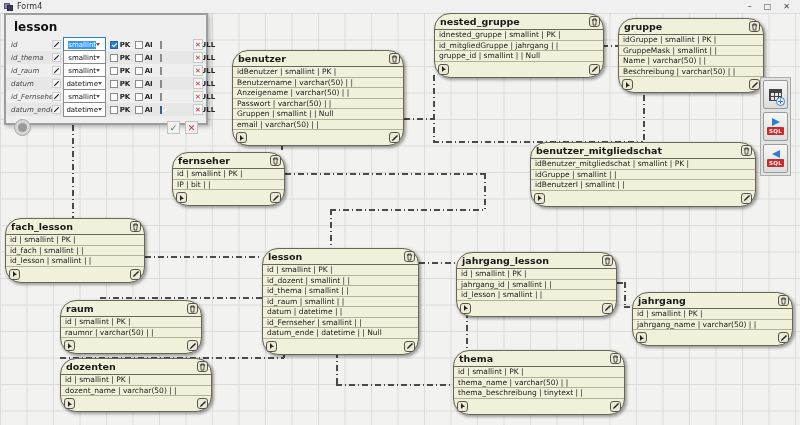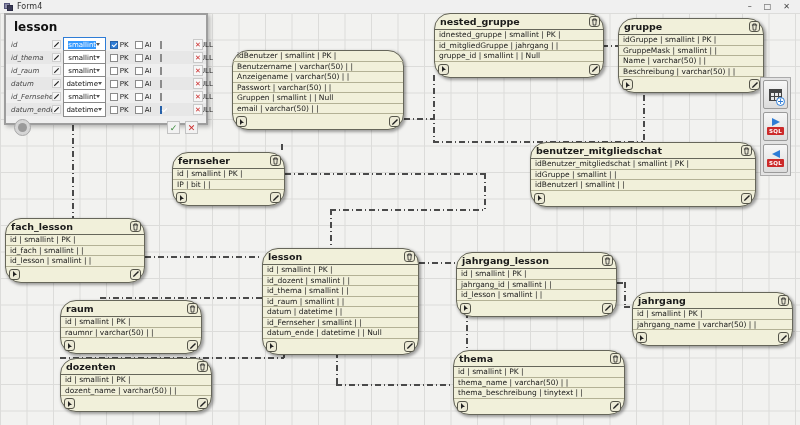--- a/index.html
+++ b/index.html
@@ -63,21 +63,21 @@
   .ed-sel.on .ed-sel-txt { background:#3399ff; color:#fff; }
   .chev { width:0; height:0; border-left:2.5px solid transparent;
     border-right:2.5px solid transparent; border-top:3px solid #555; }
   .ck-g { display:flex; align-items:center; width:27px; }
   .ck-g.wide { width:33px;gap:31px; }
   .ck { width:8px; height:8px; border:1px solid #8b8b8b; background:#fff;
     margin-right:2px; position:relative; cursor:pointer; }
   .ck.on { background:#2e7cd6; border-color:#2660a8; }
   .ck.on::after { content:""; position:absolute; left:1.5px; top:1px; width:4px; height:2px;
     border-left:1.5px solid #fff; border-bottom:1.5px solid #fff; transform:rotate(-45deg); }
-  .ck-l { font-size:7px; font-weight:normal; color:#222; }
+  .ck-l { font-size:7px; font-weight:bold; color:#222; }
   .ed-x { width:11px; height:11px; border:1px solid #c9c9c9; background:#f7f7f7;
     color:#cc2a2a; font-size:7px; font-weight:bold; display:flex; align-items:center;
     justify-content:center; cursor:pointer; }
   #ed-bottom { display:flex; align-items:center; margin-top:3px; padding:0 8px; }
   #ed-knob { width:17px; height:17px; border-radius:50%; background:#d5d5d5;
     border:1px solid #a8a8a8; position:relative; cursor:pointer; }
   #ed-knob::after { content:""; position:absolute; left:3px; top:3px; width:9px;
     height:9px; border-radius:50%; background:#9a9a9a; }
   #ed-actions { margin-left:auto; display:flex; gap:5px; }
   .ed-act { width:13px; height:13px; border:1px solid #c2c2c2; background:#f2f2f2;
@@ -197,20 +197,28 @@
           </span>
         <span class="mini-btn">
             <svg width="8" height="8" viewBox="0 0 8 8">
               <path d="M1 7l1.4-.4L7 2 6 1 1.4 5.6z" fill="#222"></path>
             </svg>
           </span>
       </div>
     </div>
 
     <div class="tb" style="left:232px;top:37px;width:172px">
+      <div class="tb-h">
+        <span class="tb-t">benutzer</span>
+        <span class="mini-btn">
+            <svg width="7" height="8" viewBox="0 0 8 9">
+              <path d="M1 2.2h6M2.5 2.2V1h3v1.2M2 2.2l.5 5.8h3L6 2.2" fill="none" stroke="#222" stroke-width=".9"></path>
+            </svg>
+          </span>
+      </div>
       <div class="tb-r">idBenutzer | smallint | PK |</div>
       <div class="tb-r">Benutzername | varchar(50) |  |</div>
       <div class="tb-r">Anzeigename | varchar(50) |  |</div>
       <div class="tb-r">Passwort | varchar(50) |  |</div>
       <div class="tb-r">Gruppen | smallint |  | Null</div>
       <div class="tb-r">email | varchar(50) |  |</div>
       <div class="tb-f">
         <span class="mini-btn">
             <svg width="8" height="8" viewBox="0 0 8 8">
               <path d="M2 7V1l4 4H4L2 7z" fill="#222"></path>

